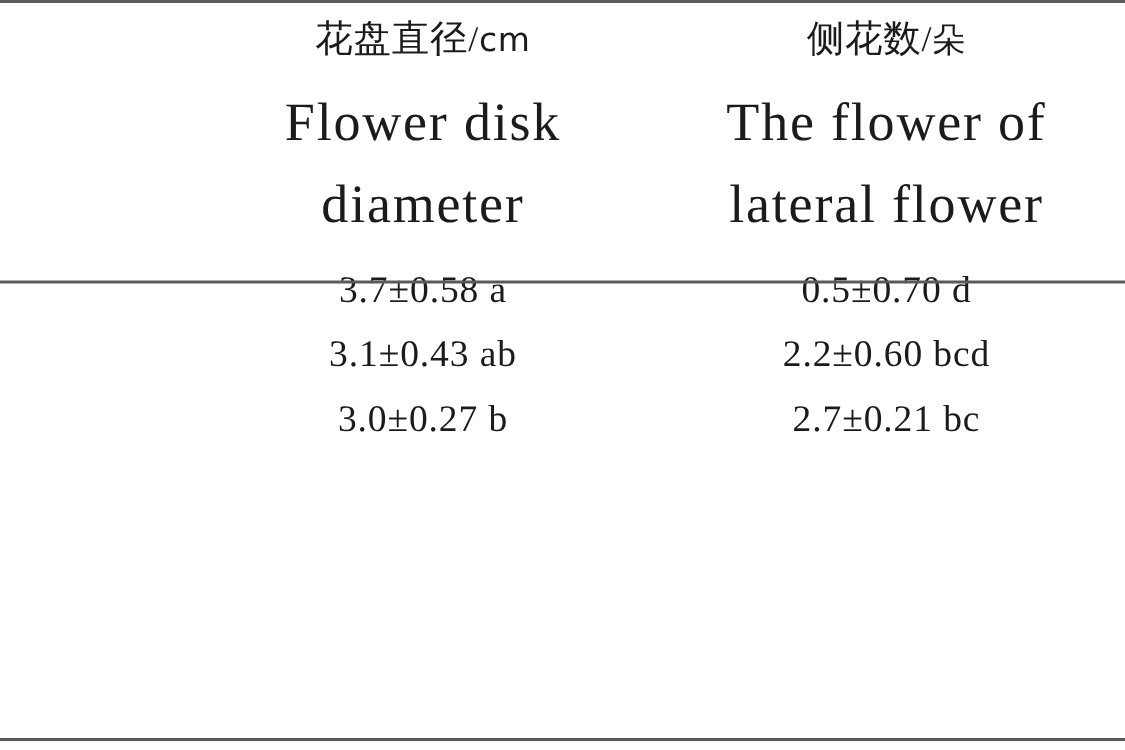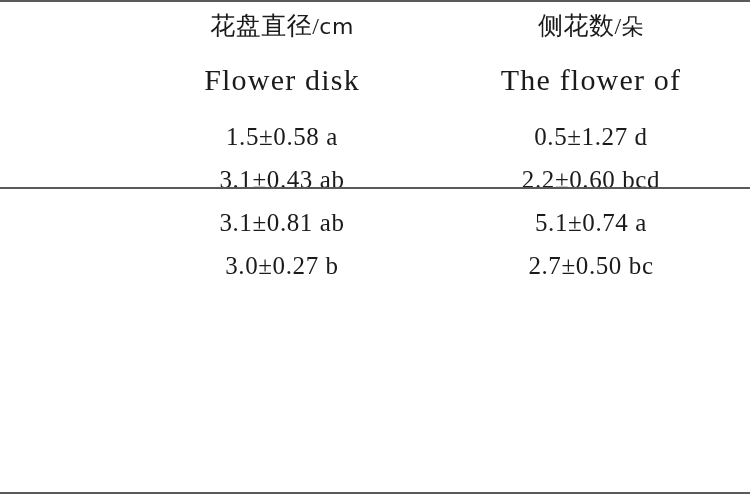--- a/index.html
+++ b/index.html
@@ -50,21 +50,21 @@
   .hdr-cn .slash {
     font-family: "Liberation Serif", serif;
     font-size: 24px;
   }
   .hdr-cn .unit {
     font-family: "DejaVu Sans", sans-serif;
     font-size: 22px;
   }
   .hdr-en {
     font-family: "Liberation Serif", serif;
-    font-size: 30px;
+    font-size: 36px;
     letter-spacing: 1.2px;
     height: 54px;
     line-height: 54px;
     white-space: nowrap;
   }
   .hdr-en.second {
     height: 56px;
     line-height: 56px;
   }
   .toprule {
@@ -124,42 +124,42 @@
       <tr>
         <td></td>
         <td class="hdr-cn"><span>花盘直径</span><span class="slash">/</span><span class="unit">cm</span></td>
         <td class="hdr-cn"><span>侧花数</span><span class="slash">/</span><span class="unit">朵</span></td>
       </tr>
       <tr>
         <td></td>
         <td class="hdr-en">Flower disk</td>
         <td class="hdr-en">The flower of</td>
       </tr>
+      <tr>
+        <td></td>
+        <td class="hdr-en second">diameter</td>
+        <td class="hdr-en second">lateral flower</td>
+      </tr>
     </thead>
     <tbody>
       <tr>
         <td class="spacer-top"></td>
         <td class="spacer-top"></td>
         <td class="spacer-top"></td>
       </tr>
       <tr class="data-row">
         <td></td>
-        <td class="cell-a">1.5±0.58 a</td>
-        <td class="cell-b">0.5±1.27 d</td>
+        <td class="cell-a">3.7±0.58 a</td>
+        <td class="cell-b">0.5±0.70 d</td>
       </tr>
       <tr class="data-row">
         <td></td>
         <td class="cell-a">3.1±0.43 ab</td>
         <td class="cell-b">2.2±0.60 bcd</td>
       </tr>
       <tr class="data-row">
         <td></td>
-        <td class="cell-a">3.1±0.81 ab</td>
-        <td class="cell-b">5.1±0.74 a</td>
-      </tr>
-      <tr class="data-row">
-        <td></td>
         <td class="cell-a">3.0±0.27 b</td>
-        <td class="cell-b">2.7±0.50 bc</td>
+        <td class="cell-b">2.7±0.21 bc</td>
       </tr>
     </tbody>
   </table>
 </div>
 
 </body></html>

